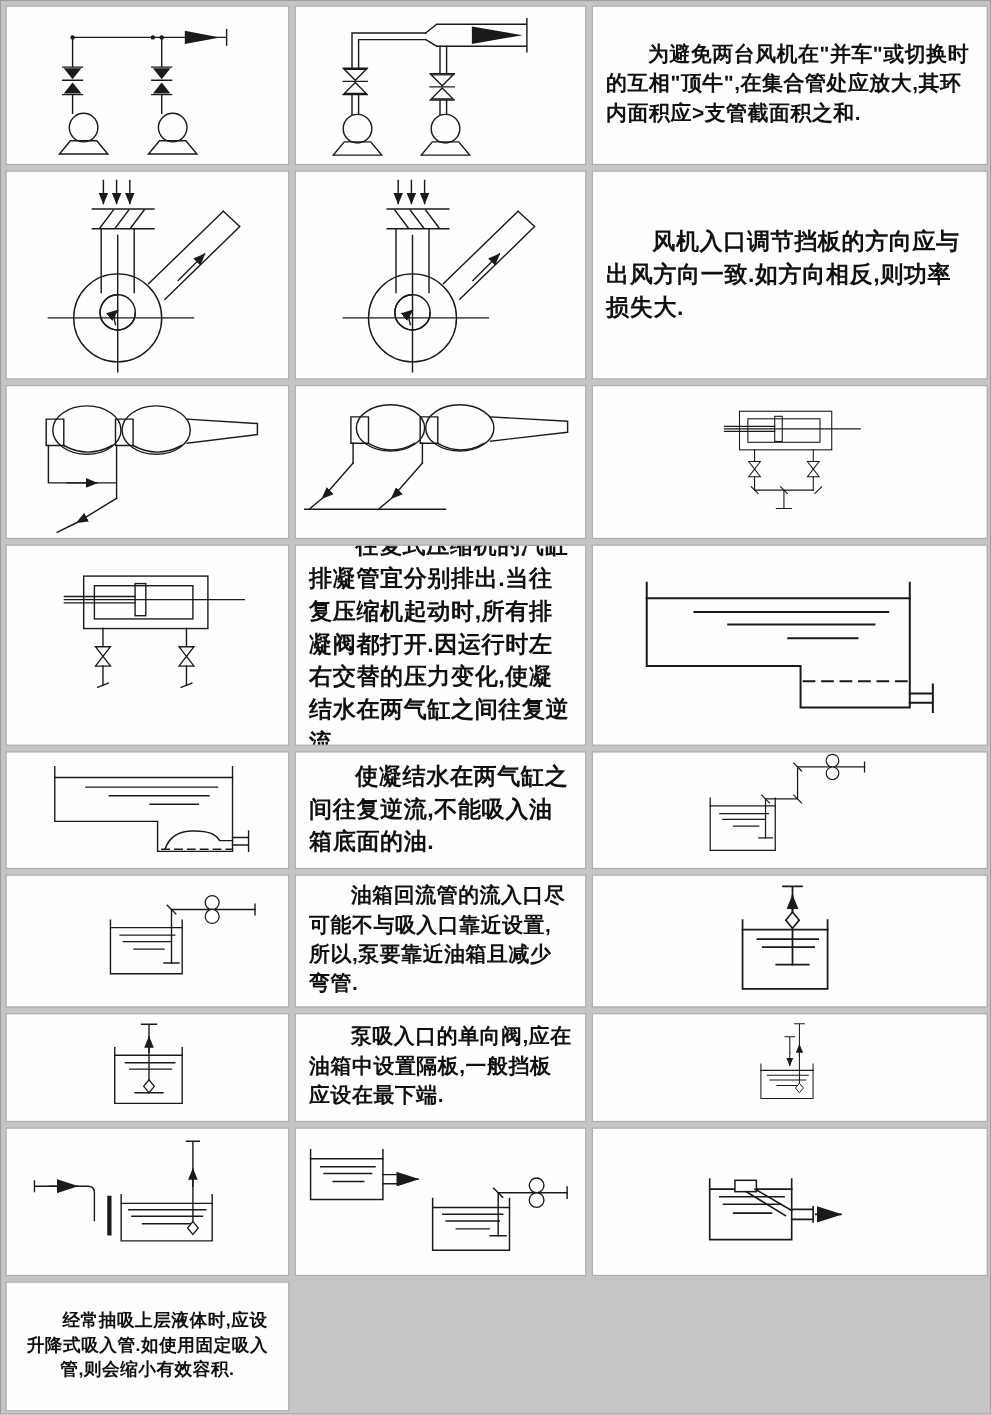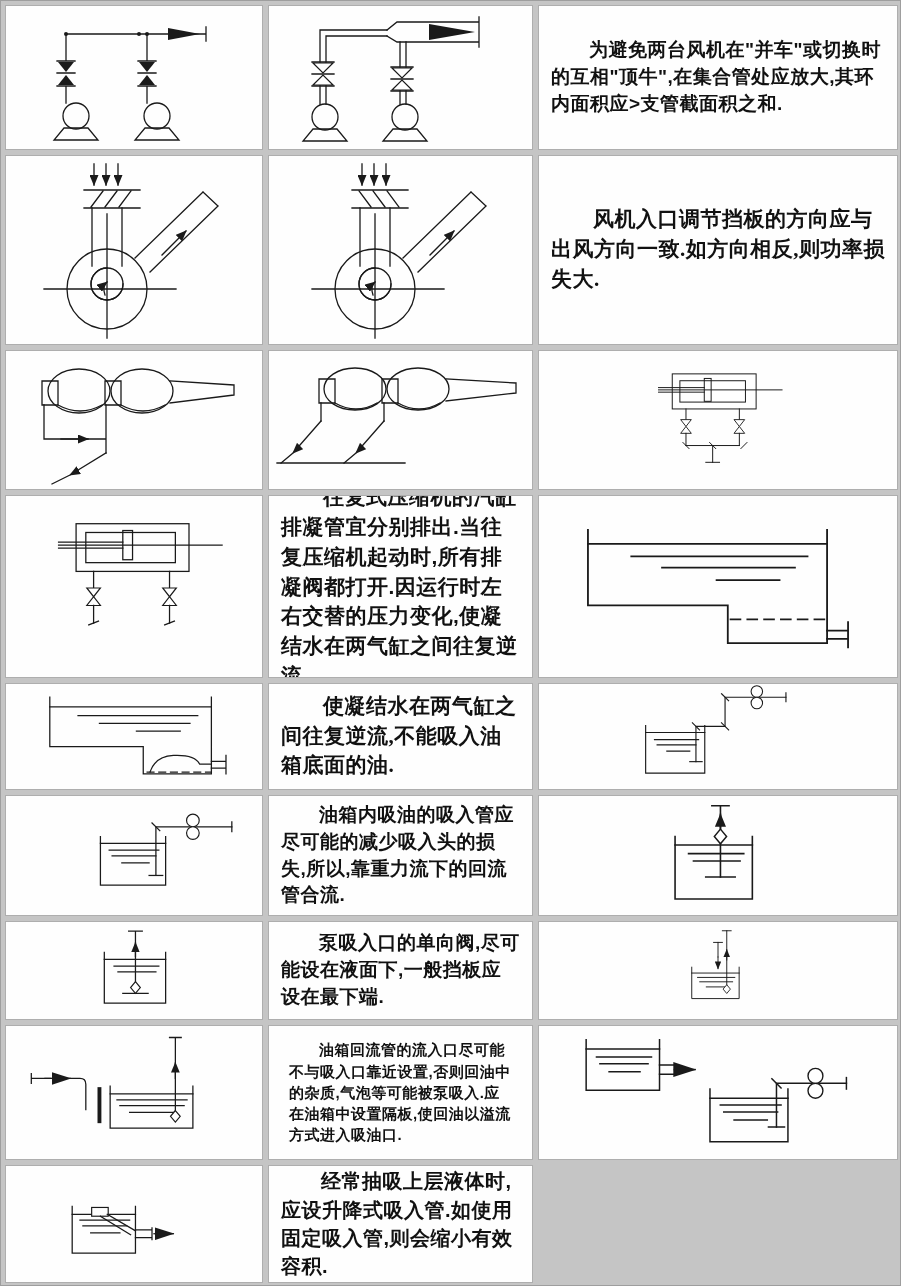--- a/index.html
+++ b/index.html
@@ -15,22 +15,22 @@
   .cell{background:#fefefe;outline:1px solid #aeaeae;overflow:hidden;}
   .cell svg{display:block;width:100%;height:100%;}
   .ln{fill:none;stroke:#1a1a1a;stroke-width:1.3px;stroke-linecap:square;}
   .fl{fill:#1a1a1a;stroke:none;}
   .wt{fill:#ffffff;stroke:#1a1a1a;stroke-width:1.2px;}
   .thick{stroke-width:4px;}
   .dash{stroke-dasharray:7 5;}
   .note{display:flex;align-items:center;}
   .note p{margin:0;padding:0 12px;font-weight:700;color:#111;
           text-indent:2em;line-height:1.42;letter-spacing:0.5px;}
-  .fs19{font-size:19px;} .fs21{font-size:21px;font-family:Liberation Serif, serif;} .fs18{font-size:21px;}
-  .fs15{font-size:15px;padding:0 20px!important;} .fs16{font-size:20px;}
+  .fs19{font-size:19px;} .fs21{font-size:21px;} .fs18{font-size:21px;}
+  .fs15{font-size:15px;padding:0 20px!important;} .fs16{font-size:16px;text-align:center;}
 </style>
 </head>
 <body>
 
 <svg width="0" height="0" style="position:absolute" aria-hidden="true">
   <defs>
     <marker id="arr" markerUnits="userSpaceOnUse" markerWidth="11" markerHeight="9" refX="10" refY="4.5" orient="auto">
       <path d="M0,0 L11,4.5 L0,9 Z" fill="#1a1a1a"></path>
     </marker>
     <marker id="arrb" markerUnits="userSpaceOnUse" markerWidth="20" markerHeight="13" refX="19" refY="6.5" orient="auto">
@@ -227,21 +227,21 @@
       <path class="ln" d="M106,54 H157 M109,60 H154 M119,67 H147"></path>
       <path class="ln" d="M154,80 V30 H232"></path>
       <path class="ln" d="M150,26 l8,8"></path>
       <path class="ln" d="M147,80 H161"></path>
       <circle class="wt" cx="192" cy="23.5" r="6.5"></circle>
         <circle class="wt" cx="192" cy="36.5" r="6.5"></circle>
       <path class="ln" d="M232,25 V35"></path>
     </svg>
   </div>
   <div class="cell note">
-    <p class="fs19">油箱内吸油的吸入管应尽可能的减少吸入头的损失,所以,靠重力流下的回流管合流.</p>
+    <p class="fs19">油箱回流管的流入口尽可能不与吸入口靠近设置,所以,泵要靠近油箱且减少弯管.</p>
   </div>
 
   <div class="cell">
     <svg viewBox="0 0 256 97">
       <path class="ln" d="M93,33 V84 H156 V33"></path>
       <path class="ln" d="M93,40 H156"></path>
       <path class="ln" d="M104,47 H149 M108,53 H146 M118,66 H142"></path>
       <path class="ln" d="M130,66 V8 M123,8 H137"></path>
       <path class="ln" d="M130,26 V15" marker-end="url(#arr)"></path>
       <polygon class="wt" points="130,27 135,33 130,39 125,33"></polygon>
@@ -251,21 +251,21 @@
     <svg viewBox="0 0 263 97">
       <path class="ln" d="M101,30 V82 H164 V30"></path>
       <path class="ln" d="M101,37 H164"></path>
       <path class="ln" d="M111,44 H157 M115,50 H154 M120,72 H146"></path>
       <path class="ln" d="M133,72 V8 M126,8 H140"></path>
       <polygon class="wt" points="133,60 138,66 133,72 128,66"></polygon>
       <path class="ln" d="M133,34 V20" marker-end="url(#arr)"></path>
     </svg>
   </div>
   <div class="cell note">
-    <p class="fs19">泵吸入口的单向阀,尽可能设在液面下,一般挡板应设在最下端.</p>
+    <p class="fs19">泵吸入口的单向阀,应在油箱中设置隔板,一般挡板应设在最下端.</p>
   </div>
 
   <div class="cell">
     <svg viewBox="0 0 256 133">
       <path class="ln" d="M92,62 V105 H157 V62"></path>
       <path class="ln" d="M92,70 H157"></path>
       <path class="ln" d="M100,76 H151 M103,82 H148 M112,89 H141"></path>
       <path class="ln" d="M128,28 V48 M122,28 H134"></path>
       <path class="ln" d="M128,48 V64" marker-end="url(#arr)"></path>
       <path class="ln" d="M140,95 V12 M134,12 H146"></path>
@@ -279,23 +279,20 @@
       <path class="ln" d="M107,68 H192"></path>
       <path class="ln" d="M26,47 V57 M26,52 H46"></path>
       <path class="ln" d="M40,52 H66" marker-end="url(#arrb)"></path>
       <path class="ln" d="M66,52 H76 Q82,52 82,58 V84"></path>
       <path class="ln thick" d="M96,63 V96"></path>
       <path class="ln" d="M114,74 H186 M117,80 H183 M127,87 H172"></path>
       <path class="ln" d="M174,94 V10 M168,10 H180"></path>
       <polygon class="wt" points="174,85 179,91 174,97 169,91"></polygon>
       <path class="ln" d="M174,52 V36" marker-end="url(#arr)"></path>
     </svg>
-  </div>
-  <div class="cell note">
-    <p class="fs15">油箱回流管的流入口尽可能不与吸入口靠近设置,否则回油中的杂质,气泡等可能被泵吸入.应在油箱中设置隔板,使回油以溢流方式进入吸油口.</p>
   </div>
 
   <div class="cell">
     <svg viewBox="0 0 256 116">
       <path class="ln" d="M13,12 V56 H77 V12"></path>
       <path class="ln" d="M13,20 H77"></path>
       <path class="ln" d="M22,27 H70 M25,33 H67 M33,40 H60"></path>
       <path class="ln" d="M77,34 H89 M77,42 H89"></path>
       <path class="ln" d="M90,38 H108" marker-end="url(#arrb)"></path>
       <path class="ln" d="M121,55 V101 H189 V55"></path>

